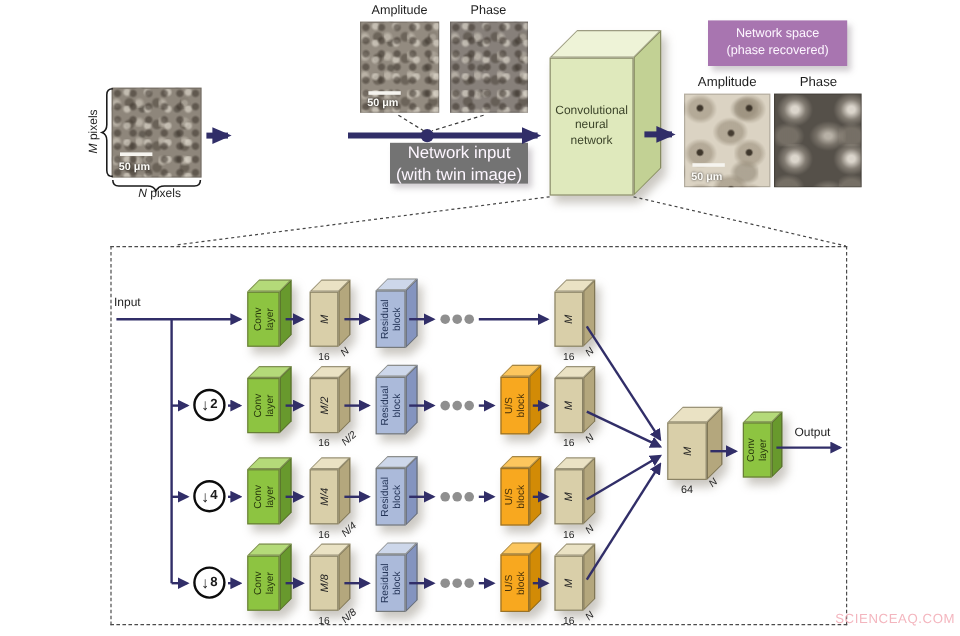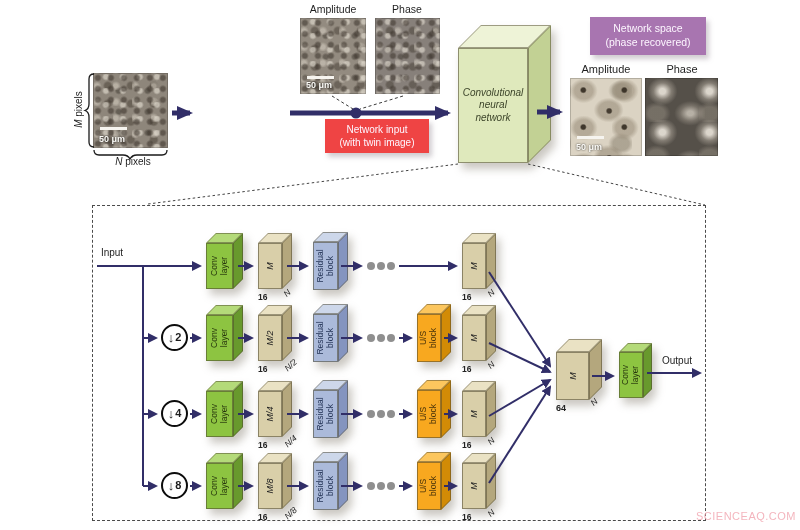--- a/index.html
+++ b/index.html
@@ -24,21 +24,21 @@
   .c-res  .face{background:#abbada;} .c-res  .topf{background:#cdd7ea;} .c-res  .sidef{background:#8494bf;}
   .c-us   .face{background:#f8a81f;} .c-us   .topf{background:#fcc65e;} .c-us   .sidef{background:#d28b06;}
   .c-fs   .face{background:#ddd3ae;} .c-fs   .topf{background:#ece5c8;} .c-fs   .sidef{background:#b9ad85;}
   .c-cnn  .face{background:#dfe9bc;} .c-cnn  .topf{background:#eef3d7;} .c-cnn  .sidef{background:#c2d194;}
 
   .rot2 { position:absolute; left:50%; top:50%; width:48px;
     transform:translate(-50%,-50%) rotate(-90deg); text-align:center;
     font-size:8.5px; line-height:1.12; color:#222; }
   .rot1 { position:absolute; left:50%; top:50%; transform:translate(-50%,-50%) rotate(-90deg);
     font-size:9px; font-style:italic; white-space:nowrap; color:#222; }
-  .ch16 { position:absolute; font-size:8.5px; color:#222; text-align:left;font-weight:bold; }
+  .ch16 { position:absolute; font-size:8.5px; color:#222; text-align:center; }
   .diag { position:absolute; font-size:8.5px; font-style:italic; color:#222; transform:rotate(-42deg); }
 
   
   .dcirc { position:absolute; width:27px; height:27px; border-radius:50%;
     border:2px solid #0c0c0c; background:#fff; box-sizing:border-box;
     display:flex; align-items:center; justify-content:center; font-weight:bold; }
   .dcirc .ar { font-size:13px; line-height:1; margin-right:1px; }
   .dcirc .num { font-size:11px; line-height:1; }
 
   
@@ -115,30 +115,30 @@
 
   <div class="lbl" style="left:297px; top:3px; width:72px; font-size:10.5px;">Amplitude</div>
   <div class="lbl" style="left:374px; top:3px; width:66px; font-size:10.5px;">Phase</div>
 
   <div class="img tex-amp" style="left:300px; top:18px; width:66px; height:76px;">
     <div class="sbar" style="bottom:14px;"></div>
     <div class="stext">50 μm</div>
   </div>
   <div class="img tex-phase" style="left:375px; top:18px; width:65px; height:76px;"></div>
 
-  <div class="pbox" style="left:325px; top:119px; width:104px; height:34px; font-size:10px; background:#ef4444;">
+  <div class="pbox" style="left:325px; top:119px; width:115px; height:34px; font-size:14px; background:#737373;">
     <div>Network input</div>
     <div>(with twin image)</div>
   </div>
 
   <div class="b3 c-cnn" style="left:458px; top:48px; width:70px; height:115px; --d:23px;">
     <div class="topf"></div>
     <div class="sidef"></div>
     <div class="face"></div>
-    <div class="btxt" style="color:#3c442a;font-style:italic;">
+    <div class="btxt" style="color:#3c442a;">
       <div>Convolutional</div>
       <div>neural</div>
       <div>network</div>
     </div>
   </div>
 
   <div class="pbox" style="left:590px; top:17px; width:116px; height:38px; background:#a875b0;">
     <div>Network space</div>
     <div>(phase recovered)</div>
   </div>
@@ -147,21 +147,21 @@
   <div class="lbl" style="left:646px; top:63px; width:72px; font-size:11px;">Phase</div>
 
   <div class="img tex-cells-light" style="left:570px; top:78px; width:72px; height:78px;">
     <div class="sbar" style="bottom:16px;"></div>
     <div class="stext">50 μm</div>
   </div>
   <div class="img tex-cells-dark" style="left:645px; top:78px; width:73px; height:78px;"></div>
 
   <div class="dashed-box"></div>
 
-  <div class="lbl" style="left:95px; top:247px; width:34px; font-size:10px; text-align:center;">Input</div>
+  <div class="lbl" style="left:95px; top:247px; width:34px; font-size:10px; text-align:left;">Input</div>
 
   <div class="dcirc" style="left:161px; top:324px;">
     <span class="ar">↓</span>
     <span class="num">2</span>
   </div>
   <div class="dcirc" style="left:161px; top:400px;">
     <span class="ar">↓</span>
     <span class="num">4</span>
   </div>
   <div class="dcirc" style="left:161px; top:472px;">

